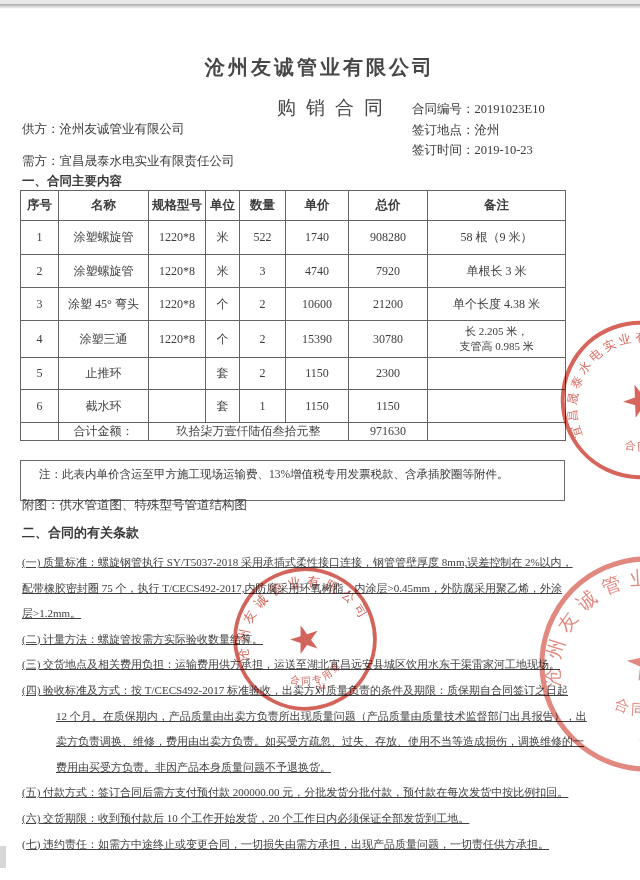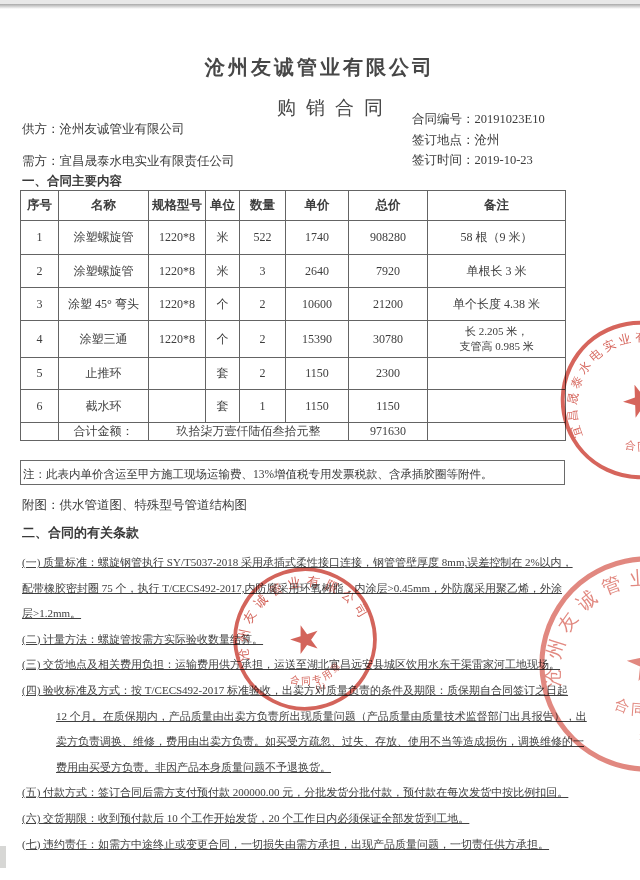--- a/index.html
+++ b/index.html
@@ -13,32 +13,32 @@
     background:linear-gradient(#a9a9a9,rgba(255,255,255,0));}
   .scan-corner{position:absolute;left:0;top:842px;width:6px;height:22px;background:#d7d7d5;}
   .company-title{position:absolute;top:50px;left:0;width:100%;text-align:center;
     font-size:20px;letter-spacing:3px;font-weight:600;color:#474747;}
   .doc-title{position:absolute;top:91px;left:15px;width:100%;text-align:center;
     font-size:19px;letter-spacing:10px;font-weight:500;color:#474747;}
   .line{position:absolute;font-size:12.5px;white-space:nowrap;}
   .party-supplier{top:117px;left:22px;}
   .party-buyer{top:149px;left:22px;}
   .sec1-title{top:169px;left:22px;font-weight:600;}
-  .meta{position:absolute;top:105px;left:412px;font-size:12.5px;line-height:20.5px;}
+  .meta{position:absolute;top:95px;left:412px;font-size:12.5px;line-height:20.5px;}
   .meta div{white-space:nowrap;}
   table.items{position:absolute;top:186px;left:20px;width:545px;
     border-collapse:collapse;table-layout:fixed;}
   table.items th,table.items td{
     border:1px solid #646464;text-align:center;vertical-align:middle;
     font-size:12px;font-weight:400;color:#3d3d3d;padding:0 2px;overflow:hidden;}
   table.items th{font-size:12.5px;font-weight:bold;}
   .remark2{font-size:11px;line-height:1.35;}
-  .note-box{position:absolute;top:456px;left:20px;width:545px;height:25px;
+  .note-box{position:absolute;top:456px;left:20px;width:545px;height:41px;
     border:1px solid #6a6a6a;font-size:11.5px;line-height:27px;
-    padding-left:2px;white-space:nowrap;box-sizing:border-box;}
+    padding-left:18px;white-space:nowrap;box-sizing:border-box;}
   .attachment{top:493px;left:22px;}
   .sec2-title{top:520px;left:22px;font-size:13px;font-weight:600;}
   .clauses{position:absolute;top:546px;left:22px;width:604px;}
   .clauses p{margin:0;height:25.6px;line-height:25.6px;font-size:11px;
     white-space:nowrap;overflow:hidden;color:#404040;text-decoration:underline;}
   .clauses p.ind{padding-left:34px;}
   .stamp{position:absolute;mix-blend-mode:multiply;pointer-events:none;}
   .stamp text{font-family:"Liberation Serif","DejaVu Serif",serif;}
   .stamp-buyer{color:#cd4338;opacity:.82;}
   .stamp-sup-center{color:#cc493e;opacity:.85;}
@@ -95,21 +95,21 @@
       <td>1740</td>
       <td>908280</td>
       <td>58 根（9 米）</td>
     </tr>
     <tr style="height:33px">
       <td>2</td>
       <td>涂塑螺旋管</td>
       <td>1220*8</td>
       <td>米</td>
       <td>3</td>
-      <td>2640</td>
+      <td>4740</td>
       <td>7920</td>
       <td>单根长 3 米</td>
     </tr>
     <tr style="height:33px">
       <td>3</td>
       <td>涂塑 45° 弯头</td>
       <td>1220*8</td>
       <td>个</td>
       <td>2</td>
       <td>10600</td>

